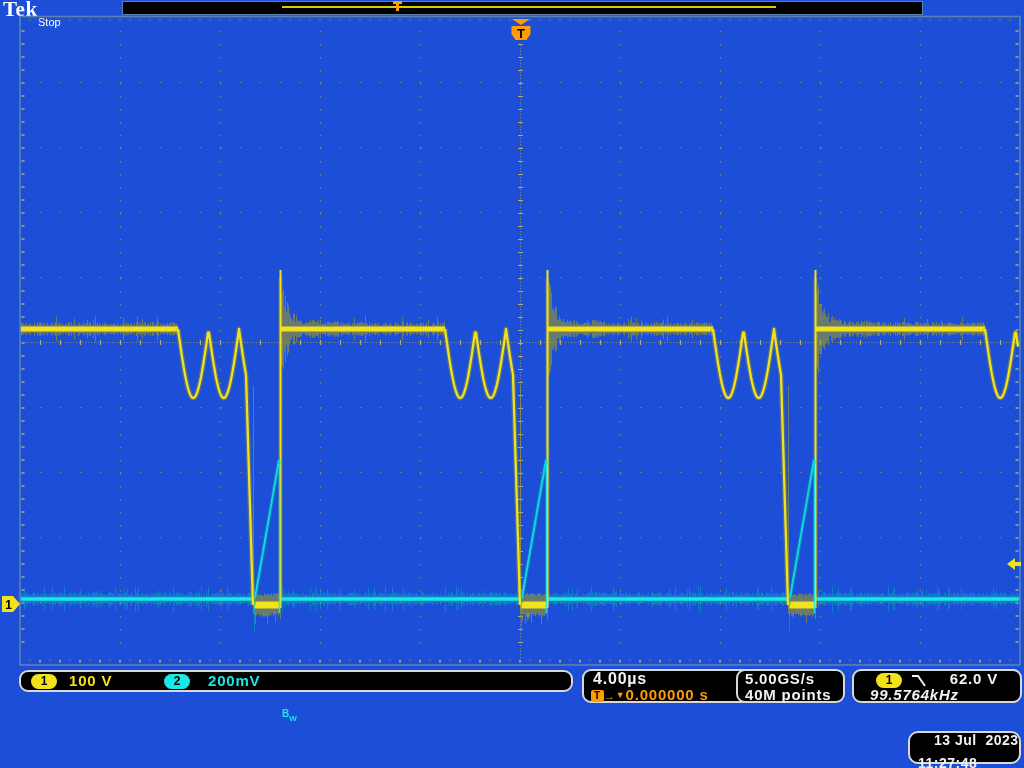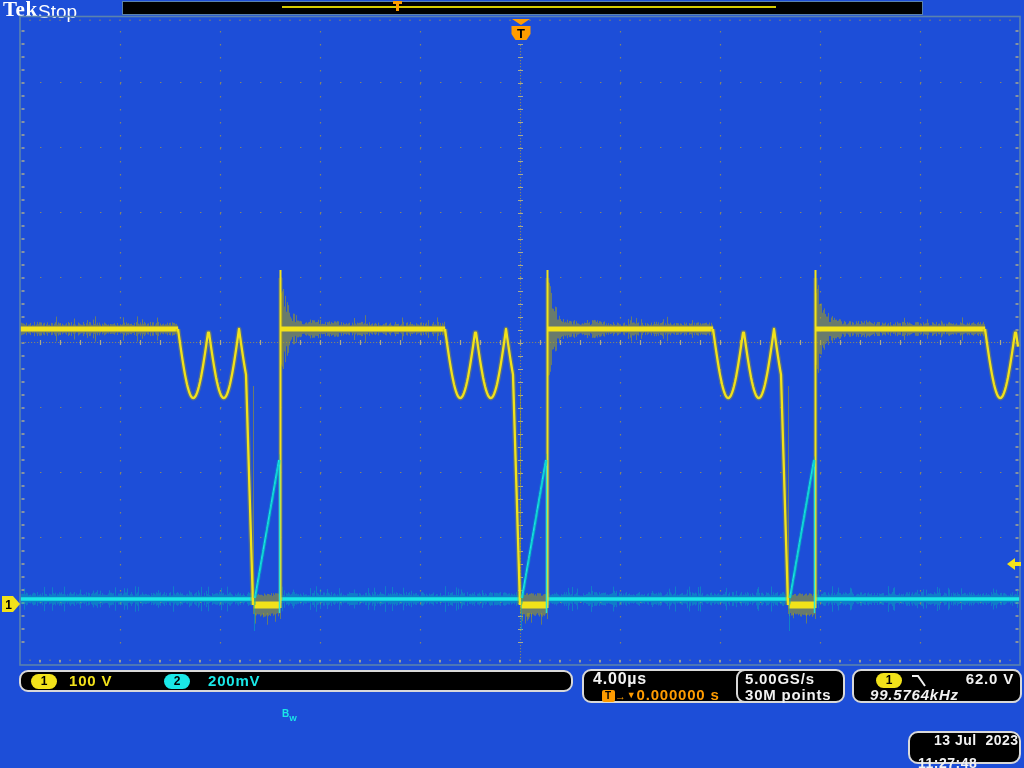--- a/index.html
+++ b/index.html
@@ -1,20 +1,20 @@
 <!DOCTYPE html>
 <html><head>
 <meta charset="utf-8">
 <style>
   html,body{margin:0;padding:0;background:#000;}
   #screen{position:relative;width:1024px;height:768px;background:#1d4ed8;overflow:hidden;
           font-family:"Liberation Sans",sans-serif;}
   .brand{position:absolute;left:3px;top:-3px;color:#fff;font-family:"Liberation Serif",serif;
          font-weight:bold;font-size:21px;letter-spacing:0.5px;}
-  .acq-state{position:absolute;left:38px;top:1px;color:#fff;font-size:19px;}
+  .acq-state{position:absolute;left:38px;top:16px;color:#fff;font-size:11px;}
   .recbar{position:absolute;left:122px;top:1px;width:801px;height:14px;border:1px solid #5a82ae;
           background:#000;box-sizing:border-box;}
   .recline{position:absolute;left:159px;top:4px;width:494px;height:2px;background:#d8ca00;}
   .rtm-bar{position:absolute;left:393px;top:1px;width:9px;height:3px;background:#ff9c00;}
   .rtm-stem{position:absolute;left:396px;top:1px;width:3px;height:10px;background:#ff9c00;}
   svg#scope{position:absolute;left:0;top:0;}
   .box{position:absolute;border:2px solid #d9d9d9;border-radius:9px;background:#000;box-sizing:border-box;}
   .badge{position:absolute;width:26px;height:15px;border-radius:8px;color:#000;font-weight:bold;
          font-size:12px;text-align:center;line-height:15px;}
   .b-y{background:#f2e21a;} .b-c{background:#1ae8e8;}
@@ -88,34 +88,34 @@
   <div class="box" style="left:19px;top:670px;width:554px;height:22px;">
     <span class="badge b-y" style="left:10px;top:1.5px;">1</span>
     <span class="t c-y" style="left:48px;top:0px;">100 V</span>
     <span class="badge b-c" style="left:143px;top:1.5px;">2</span>
     <span class="t c-c" style="left:187px;top:0px;text-align:right;">200mV</span>
     <span class="bw" style="left:261px;top:1px;margin-top:34px;"><span class="bb">B</span><span class="bwsub">W</span></span>
   </div>
 
   <div class="box" style="left:582px;top:669px;width:172px;height:34px;">
     <span class="t c-w" style="left:9px;top:-1px;font-size:16px;">4.00µs</span>
-    <span class="t c-o" style="left:18px;top:15px;"><span class="tico">T</span><span class="oarrow">→</span><span class="otri">▼</span><span>0.000000 s</span></span>
+    <span class="t c-o" style="left:7px;top:15px;"><span class="tico">T</span><span class="oarrow">→</span><span class="otri">▼</span><span>0.000000 s</span></span>
   </div>
 
   <div class="box" style="left:736px;top:669px;width:109px;height:34px;">
     <span class="t c-w" style="left:7px;top:-1px;">5.00GS/s</span>
-    <span class="t c-w" style="left:7px;top:15px;">30M points</span>
+    <span class="t c-w" style="left:7px;top:15px;">40M points</span>
   </div>
 
   <div class="box" style="left:852px;top:669px;width:170px;height:34px;">
     <span class="badge b-y" style="left:22px;top:2px;">1</span>
     <svg style="position:absolute;left:56px;top:2px;" width="18" height="15">
       <path d="M2,3 H8 L15,13" stroke="#f2f2f2" stroke-width="2" fill="none"></path>
     </svg>
-    <span class="t c-w" style="right:6px;top:-1px;text-align:right;">62.0 V</span>
+    <span class="t c-w" style="right:22px;top:-1px;text-align:right;">62.0 V</span>
     <span class="t c-w" style="left:16px;top:15px;font-style:italic;">99.5764kHz</span>
   </div>
 
   <div class="box" style="left:908px;top:731px;width:113px;height:33px;border-radius:10px;">
     <span class="t c-w" style="left:24px;top:-1px;font-size:14px;letter-spacing:0.5px;">13 Jul  2023</span>
     <span class="t c-w" style="left:8px;top:14px;font-size:14px;letter-spacing:0.5px;margin-top:8px;">11:27:48</span>
   </div>
 
 </div>
 

